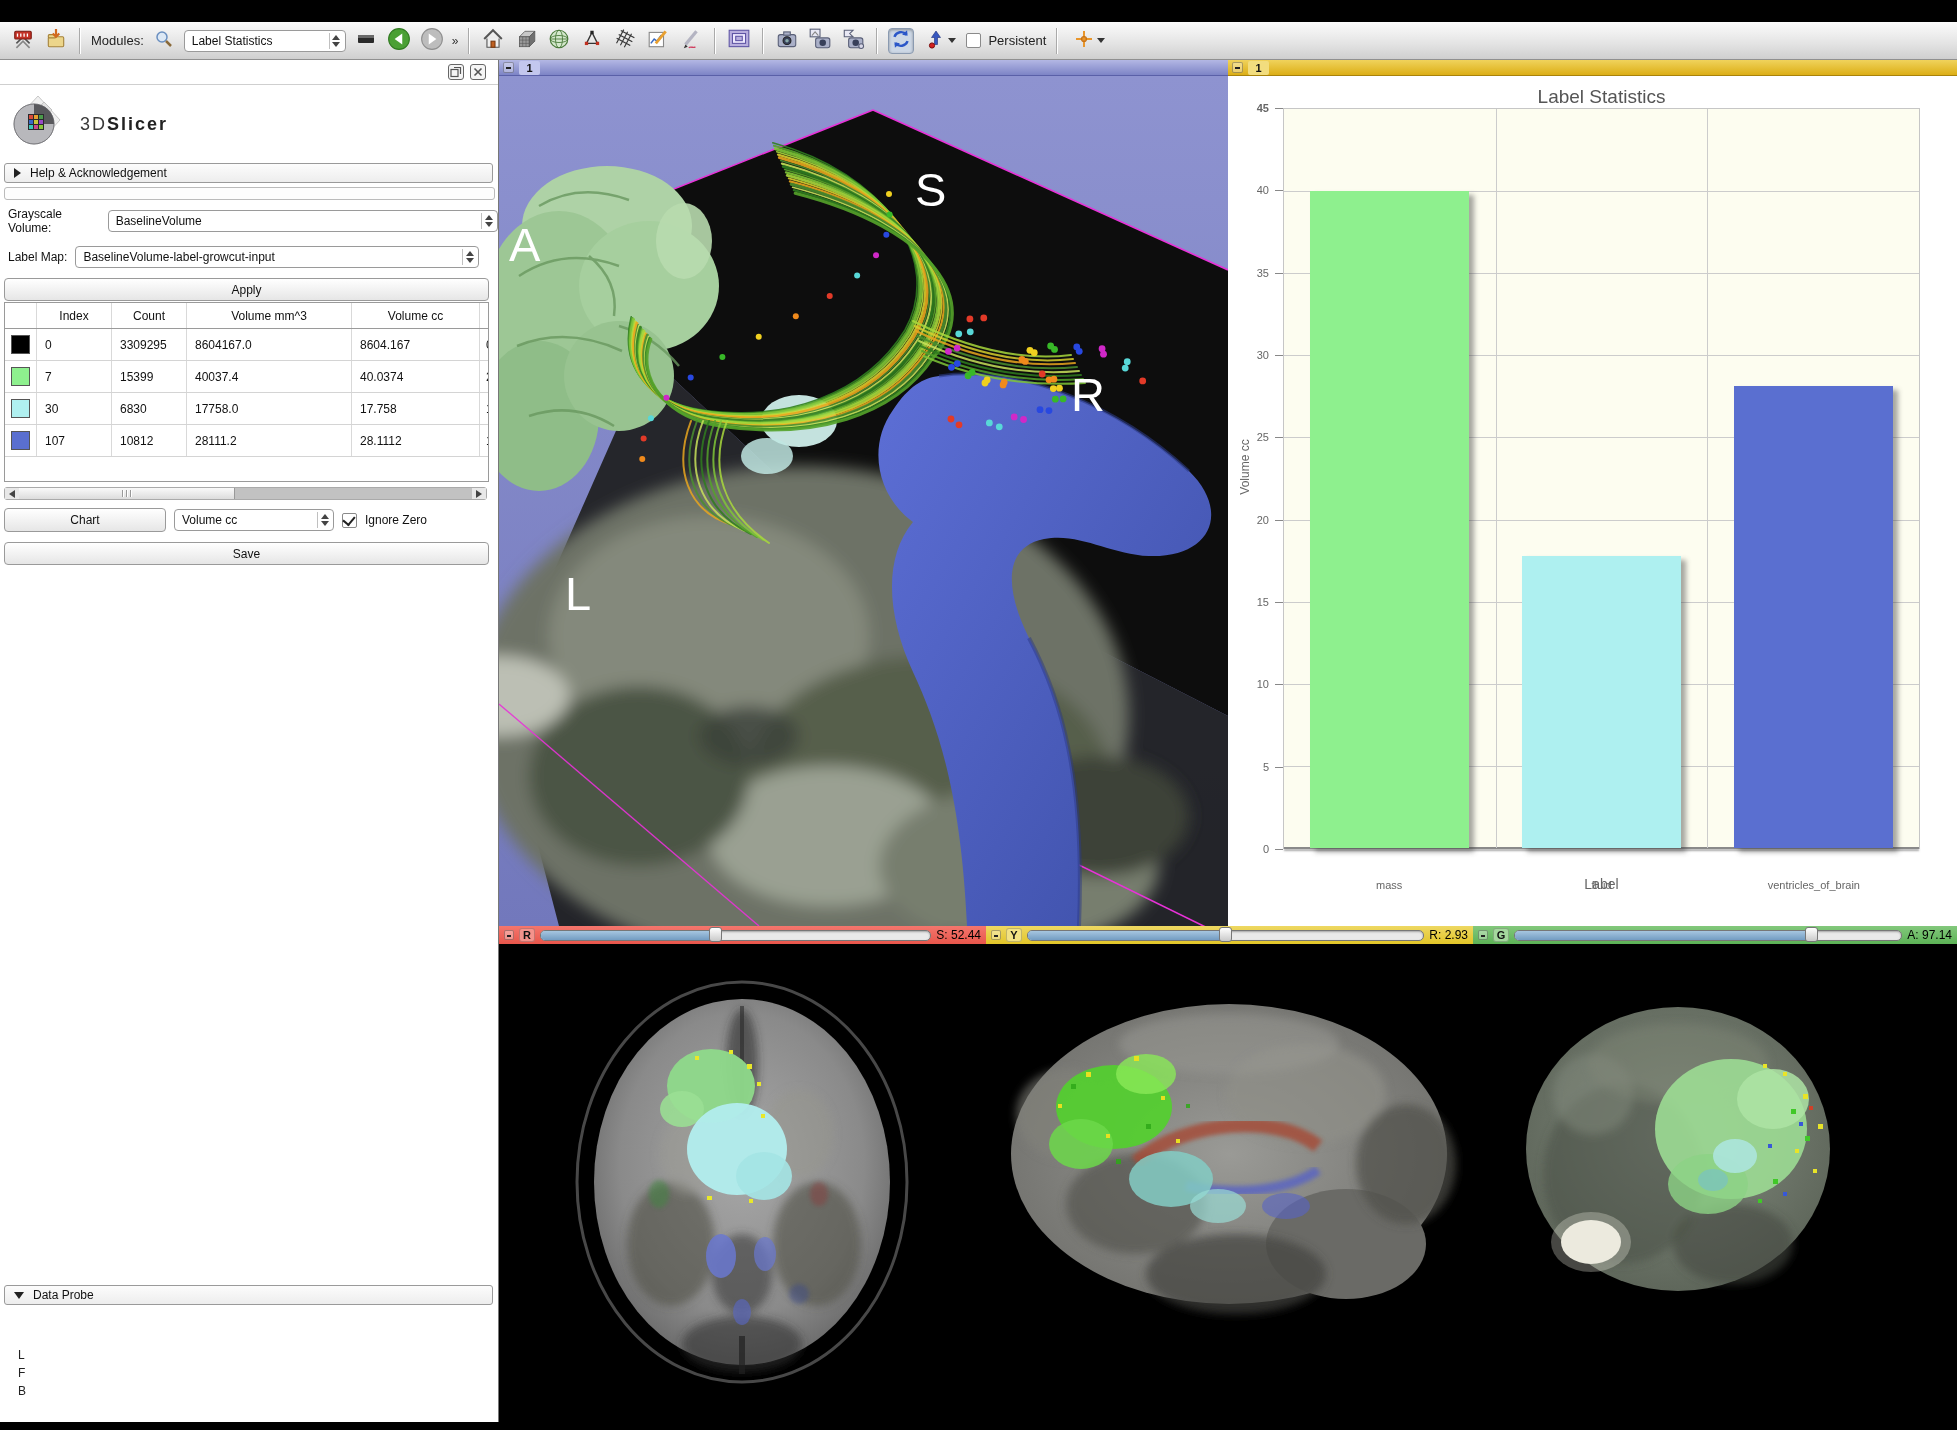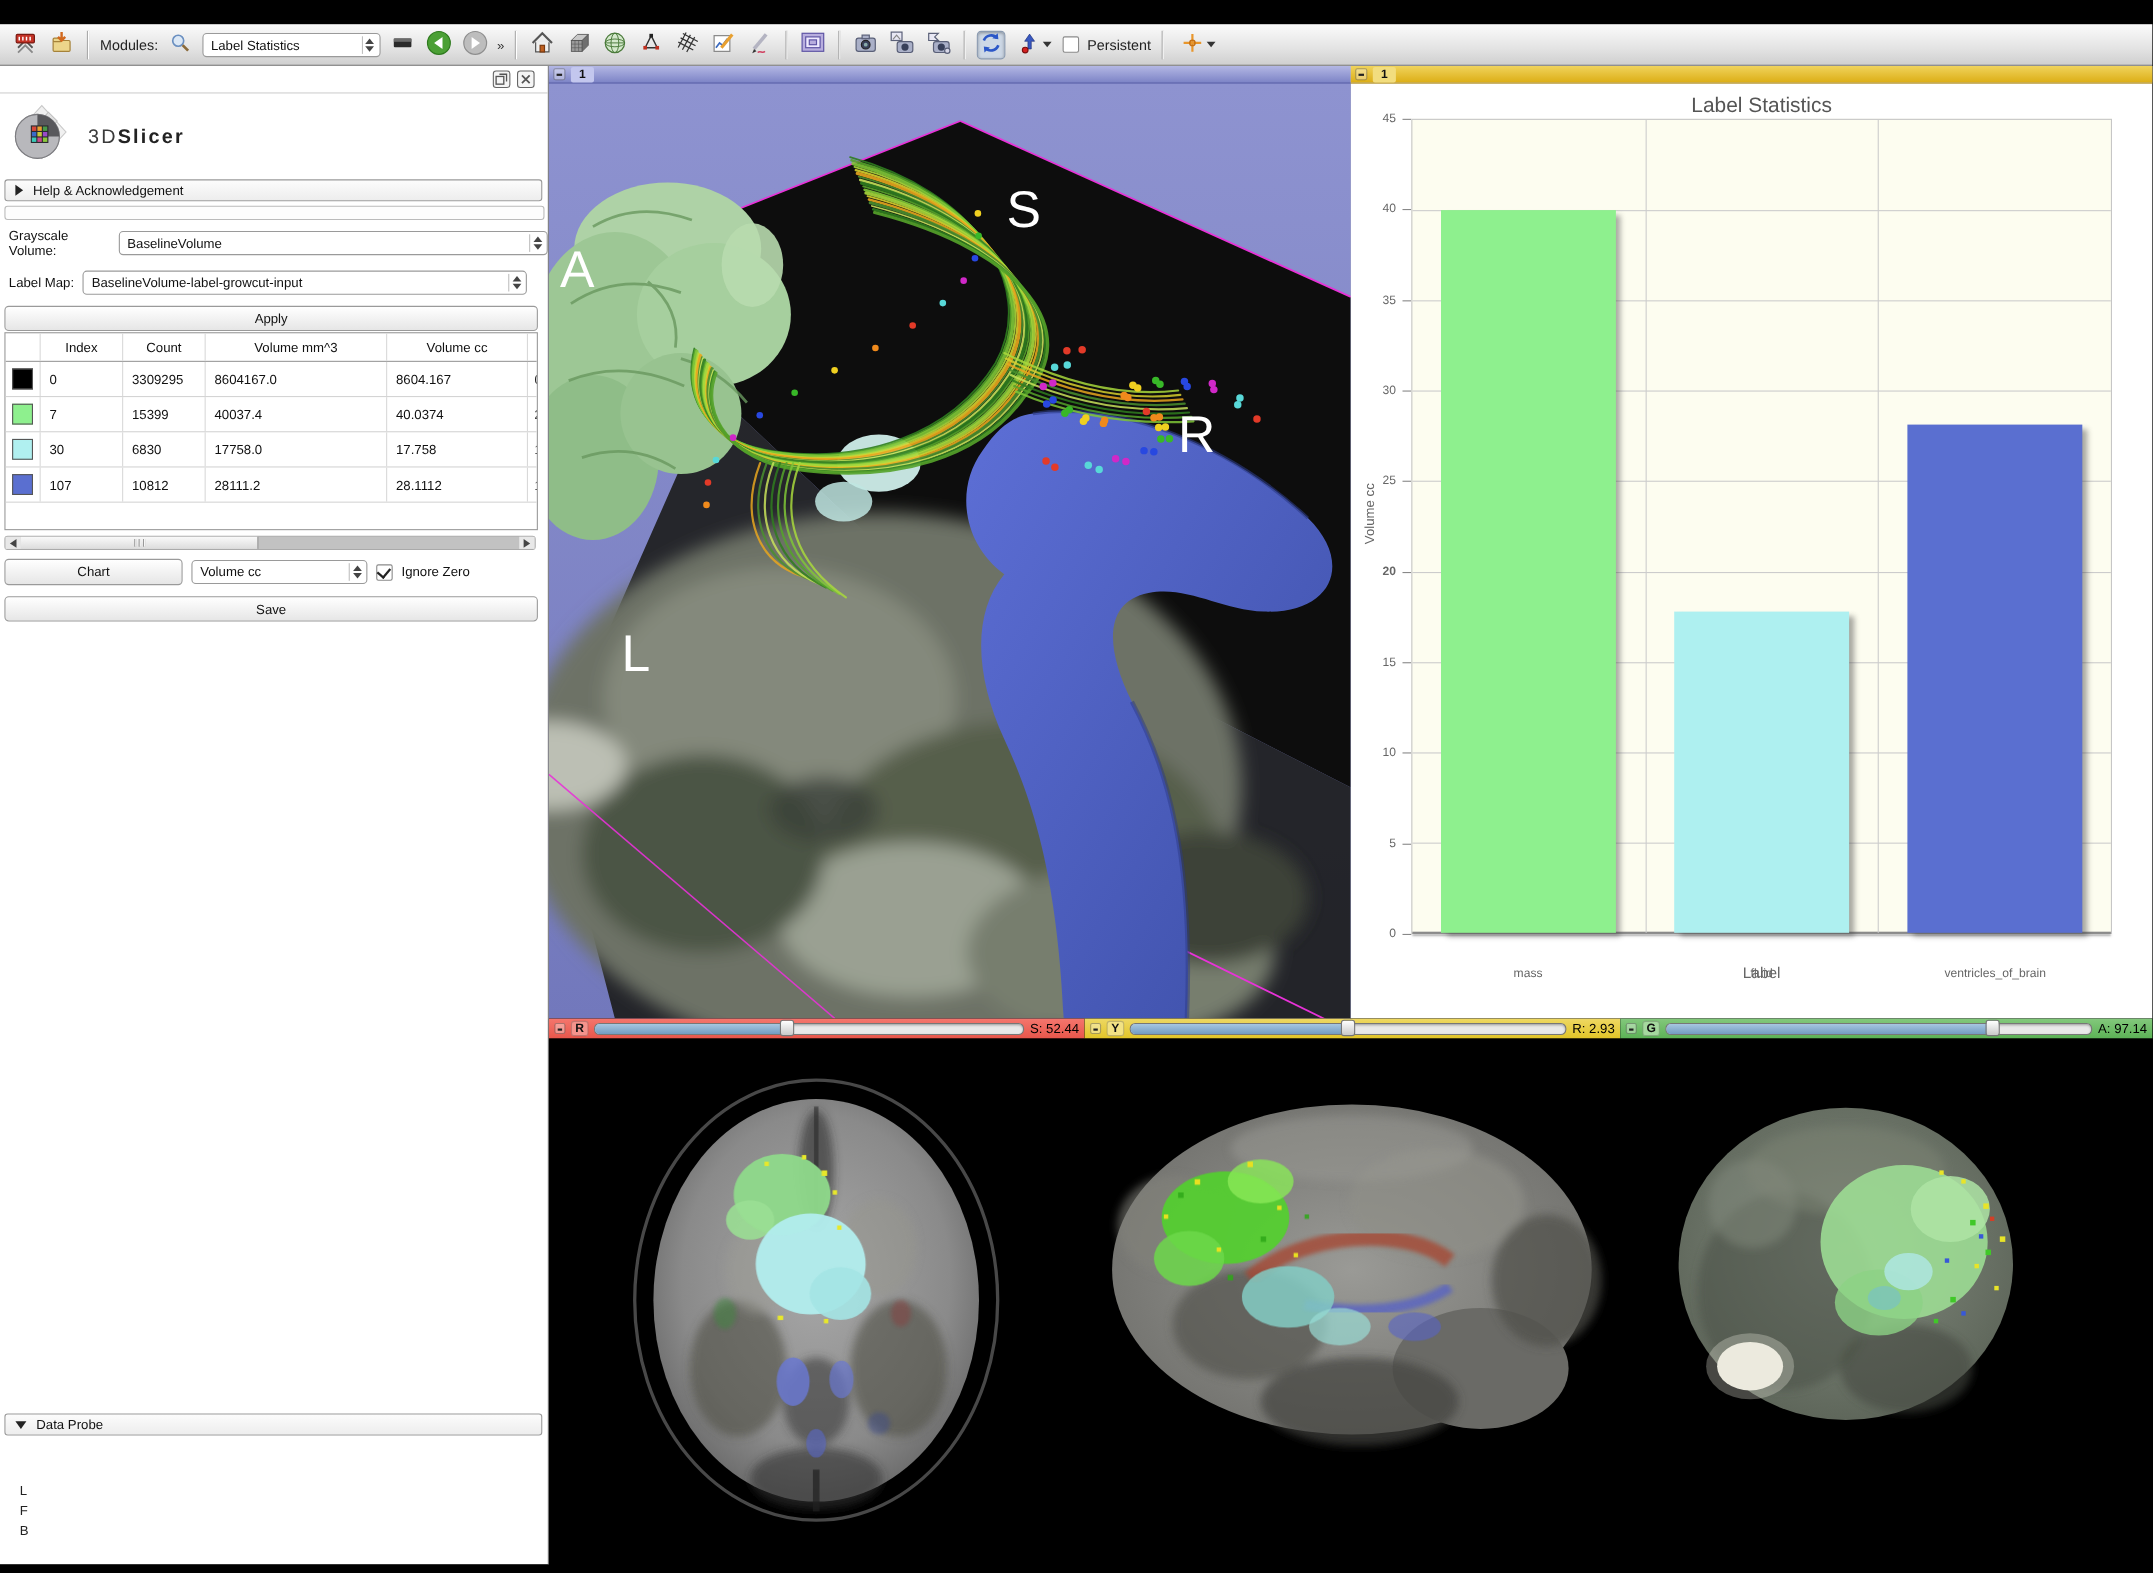--- a/index.html
+++ b/index.html
@@ -653,31 +653,31 @@
     <div id="chart-ytitle">Volume cc</div>
     <div id="chart-yaxis">
         <div class="ytick" style="top: 100%;">0</div>
         <div class="ydash" style="top: 100%;"></div>
         <div class="ytick" style="top: 88.8889%;">5</div>
         <div class="ydash" style="top: 88.8889%;"></div>
         <div class="ytick" style="top: 77.7778%;">10</div>
         <div class="ydash" style="top: 77.7778%;"></div>
         <div class="ytick" style="top: 66.6667%;">15</div>
         <div class="ydash" style="top: 66.6667%;"></div>
-        <div class="ytick" style="top: 55.5556%; font-weight: bold;">20</div>
+        <div class="ytick" style="top: 55.5556%;">20</div>
         <div class="ydash" style="top: 55.5556%;"></div>
         <div class="ytick" style="top: 44.4444%;">25</div>
         <div class="ydash" style="top: 44.4444%;"></div>
         <div class="ytick" style="top: 33.3333%;">30</div>
         <div class="ydash" style="top: 33.3333%;"></div>
         <div class="ytick" style="top: 22.2222%;">35</div>
         <div class="ydash" style="top: 22.2222%;"></div>
         <div class="ytick" style="top: 11.1111%;">40</div>
         <div class="ydash" style="top: 11.1111%;"></div>
-        <div class="ytick" style="top: 0%;">45</div>
+        <div class="ytick" style="top: 0%; font-weight: bold;">45</div>
         <div class="ydash" style="top: 0%;"></div>
       </div>
     <div id="chart-plot" style="background: rgb(253, 253, 240);">
         <div class="baseline"></div>
         <div class="grid-h" style="top: 88.8889%;"></div>
         <div class="grid-h" style="top: 77.7778%;"></div>
         <div class="grid-h" style="top: 66.6667%;"></div>
         <div class="grid-h" style="top: 55.5556%;"></div>
         <div class="grid-h" style="top: 44.4444%;"></div>
         <div class="grid-h" style="top: 33.3333%;"></div>

